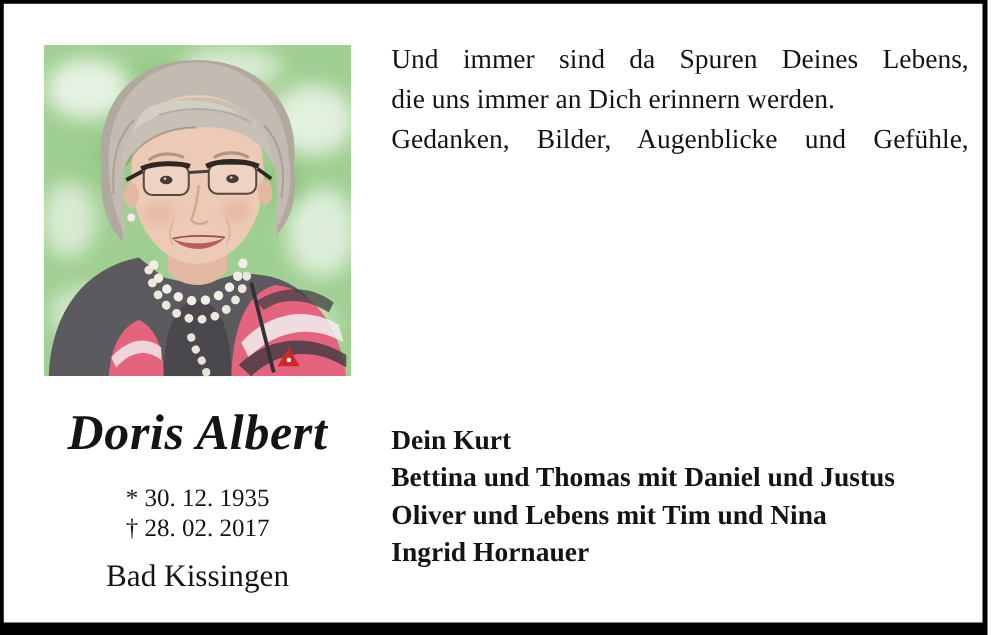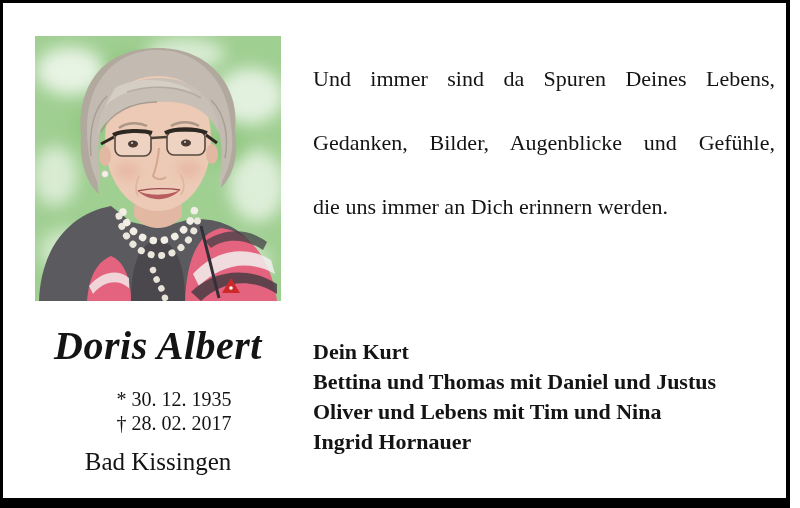--- a/index.html
+++ b/index.html
@@ -53,21 +53,21 @@
     top: 320px;
     width: 100%;
     font-size: 40px;
     line-height: 46px;
     font-weight: bold;
     font-style: italic;
     letter-spacing: 0.5px;
   }
   .dates {
     position: absolute;
-    left: 16px;
+    left: 0;
     top: 384px;
     width: 100%;
     font-size: 20px;
     line-height: 24px;
   }
   .city {
     position: absolute;
     left: 0;
     top: 444px;
     width: 100%;
@@ -88,21 +88,20 @@
     left: 0;
     top: 28px;
     width: 100%;
     font-size: 22px;
     line-height: 32px;
   }
   .jline {
     text-align: justify;
     text-align-last: justify;
     white-space: nowrap;
-    margin-top: 32px;
   }
   .jline.last {
     text-align: left;
     text-align-last: left;
   }
   .thanks-heading {
     position: absolute;
     left: 0;
     top: 142px;
     margin: 0;
@@ -240,22 +239,22 @@
       <div class="dates">
         <div>* 30. 12. 1935</div>
         <div>† 28. 02. 2017</div>
       </div>
       <div class="city">Bad Kissingen</div>
     </div>
 
     <div class="right-col">
       <div class="epigraph">
         <div class="jline">Und immer sind da Spuren Deines Lebens,</div>
+        <div class="jline last">die uns immer an Dich erinnern werden.</div>
         <div class="jline">Gedanken, Bilder, Augenblicke und Gefühle,</div>
-        <div class="jline last">die uns immer an Dich erinnern werden.</div>
       </div>
 
 
 
       <div class="closing">
         <div>Dein Kurt</div>
         <div>Bettina und Thomas mit Daniel und Justus</div>
         <div>Oliver und Lebens mit Tim und Nina</div>
         <div>Ingrid Hornauer</div>
       </div>

